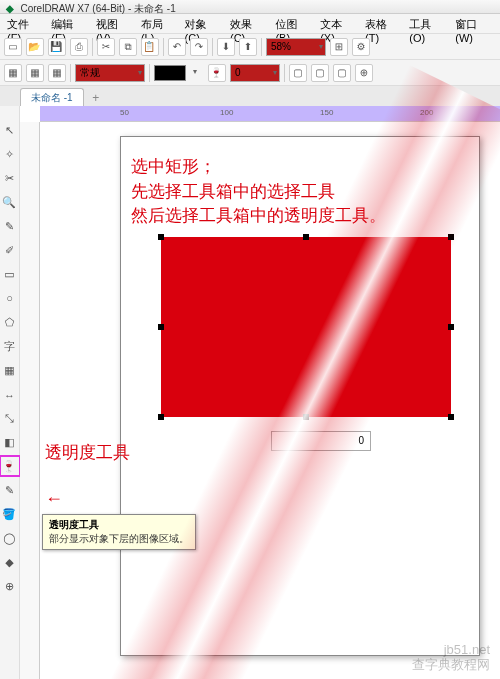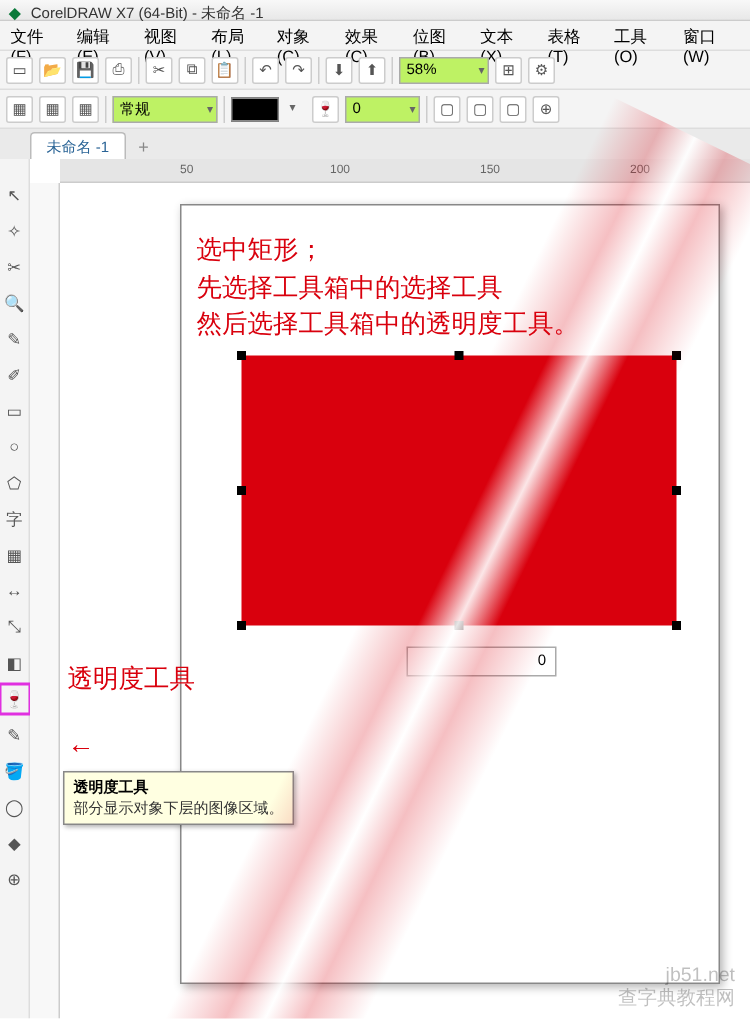--- a/index.html
+++ b/index.html
@@ -4,33 +4,33 @@
 <style>
 * { margin: 0; padding: 0; box-sizing: border-box; font-family: "Microsoft YaHei", Arial, sans-serif; }
 body { width: 500px; height: 679px; background: #fff; position: relative; overflow: hidden; }
 .titlebar { height: 14px; background: linear-gradient(#f8f8f8,#e8e8e8); font-size: 10px; color: #333; padding: 2px 6px; border-bottom: 1px solid #ccc; }
 .titlebar .icon { color: #0a7a3a; font-weight: bold; margin-right: 4px; }
 .menubar { height: 20px; background: #f4f4f4; font-size: 11px; padding: 2px 4px; display: flex; gap: 4px; border-bottom: 1px solid #ddd; }
 .menubar span { padding: 1px 3px; cursor: default; }
 .toolbar { height: 26px; background: #f4f4f4; display: flex; align-items: center; gap: 4px; padding: 2px 4px; border-bottom: 1px solid #ddd; }
 .tb-btn { width: 18px; height: 18px; background: #fff; border: 1px solid #ccc; border-radius: 2px; font-size: 10px; display: flex; align-items: center; justify-content: center; color: #555; }
 .tb-sep { width: 1px; height: 18px; background: #ccc; }
-.combo { height: 18px; border: 1px solid #aaa; background: #bef264; font-size: 10px; padding: 0 14px 0 4px; display: flex; align-items: center; position: relative; }
+.combo { height: 18px; border: 1px solid #aaa; background: #b91c1c; font-size: 10px; padding: 0 14px 0 4px; display: flex; align-items: center; position: relative; }
 .combo::after { content: "▾"; position: absolute; right: 2px; font-size: 8px; color: #666; }
 .color-swatch { width: 32px; height: 16px; background: #000; border: 1px solid #888; position: relative; }
 .color-swatch::after { content: "▾"; position: absolute; right: -12px; top: 1px; font-size: 8px; color: #666; }
 .tabs { height: 22px; background: #eaeaea; display: flex; align-items: flex-end; padding-left: 20px; border-bottom: 1px solid #bbb; }
 .tab { background: #fff; border: 1px solid #bbb; border-bottom: none; border-radius: 3px 3px 0 0; font-size: 10px; padding: 2px 10px; color: #2a6496; }
 .tab-add { width: 16px; height: 16px; margin-left: 4px; font-size: 12px; color: #888; text-align: center; }
 .workspace { position: absolute; top: 106px; left: 0; right: 0; bottom: 0; display: flex; }
 .toolbox { width: 20px; background: #f4f4f4; border-right: 1px solid #ddd; display: flex; flex-direction: column; align-items: center; padding-top: 16px; gap: 8px; }
 .tool { width: 16px; height: 16px; font-size: 11px; color: #555; display: flex; align-items: center; justify-content: center; cursor: pointer; }
 .tool.highlight { outline: 2px solid #e030e0; outline-offset: 1px; }
 .canvas-area { flex: 1; background: #fff; position: relative; }
-.ruler-h { position: absolute; top: 0; left: 20px; right: 0; height: 16px; background: #e5e5e5; border-bottom: 1px solid #ccc; font-size: 8px; color: #666; overflow: hidden; }
+.ruler-h { position: absolute; top: 0; left: 20px; right: 0; height: 16px; background: #c4b5fd; border-bottom: 1px solid #ccc; font-size: 8px; color: #666; overflow: hidden; }
 .ruler-h span { position: absolute; top: 2px; }
 .ruler-v { position: absolute; top: 16px; left: 0; width: 20px; bottom: 0; background: #f8f8f8; border-right: 1px solid #ccc; }
 .page { position: absolute; top: 30px; left: 100px; width: 360px; height: 520px; background: #fff; box-shadow: 2px 2px 6px rgba(0,0,0,.3); border: 1px solid #888; }
 .red-rect { position: absolute; top: 100px; left: 40px; width: 290px; height: 180px; background: #d9000d; }
 .handle { position: absolute; width: 6px; height: 6px; background: #000; }
 .anno { position: absolute; color: #d9000d; font-size: 17px; line-height: 1.45; }
 .anno1 { top: 18px; left: 10px; }
 .label-trans { position: absolute; top: 335px; left: 25px; color: #d9000d; font-size: 17px; }
 .arrow { position: absolute; top: 380px; left: 25px; color: #d9000d; font-size: 18px; font-weight: bold; }
 .tooltip { position: absolute; top: 408px; left: 22px; background: #ffffe1; border: 1px solid #888; padding: 3px 6px; font-size: 10px; box-shadow: 1px 1px 3px rgba(0,0,0,.3); }

